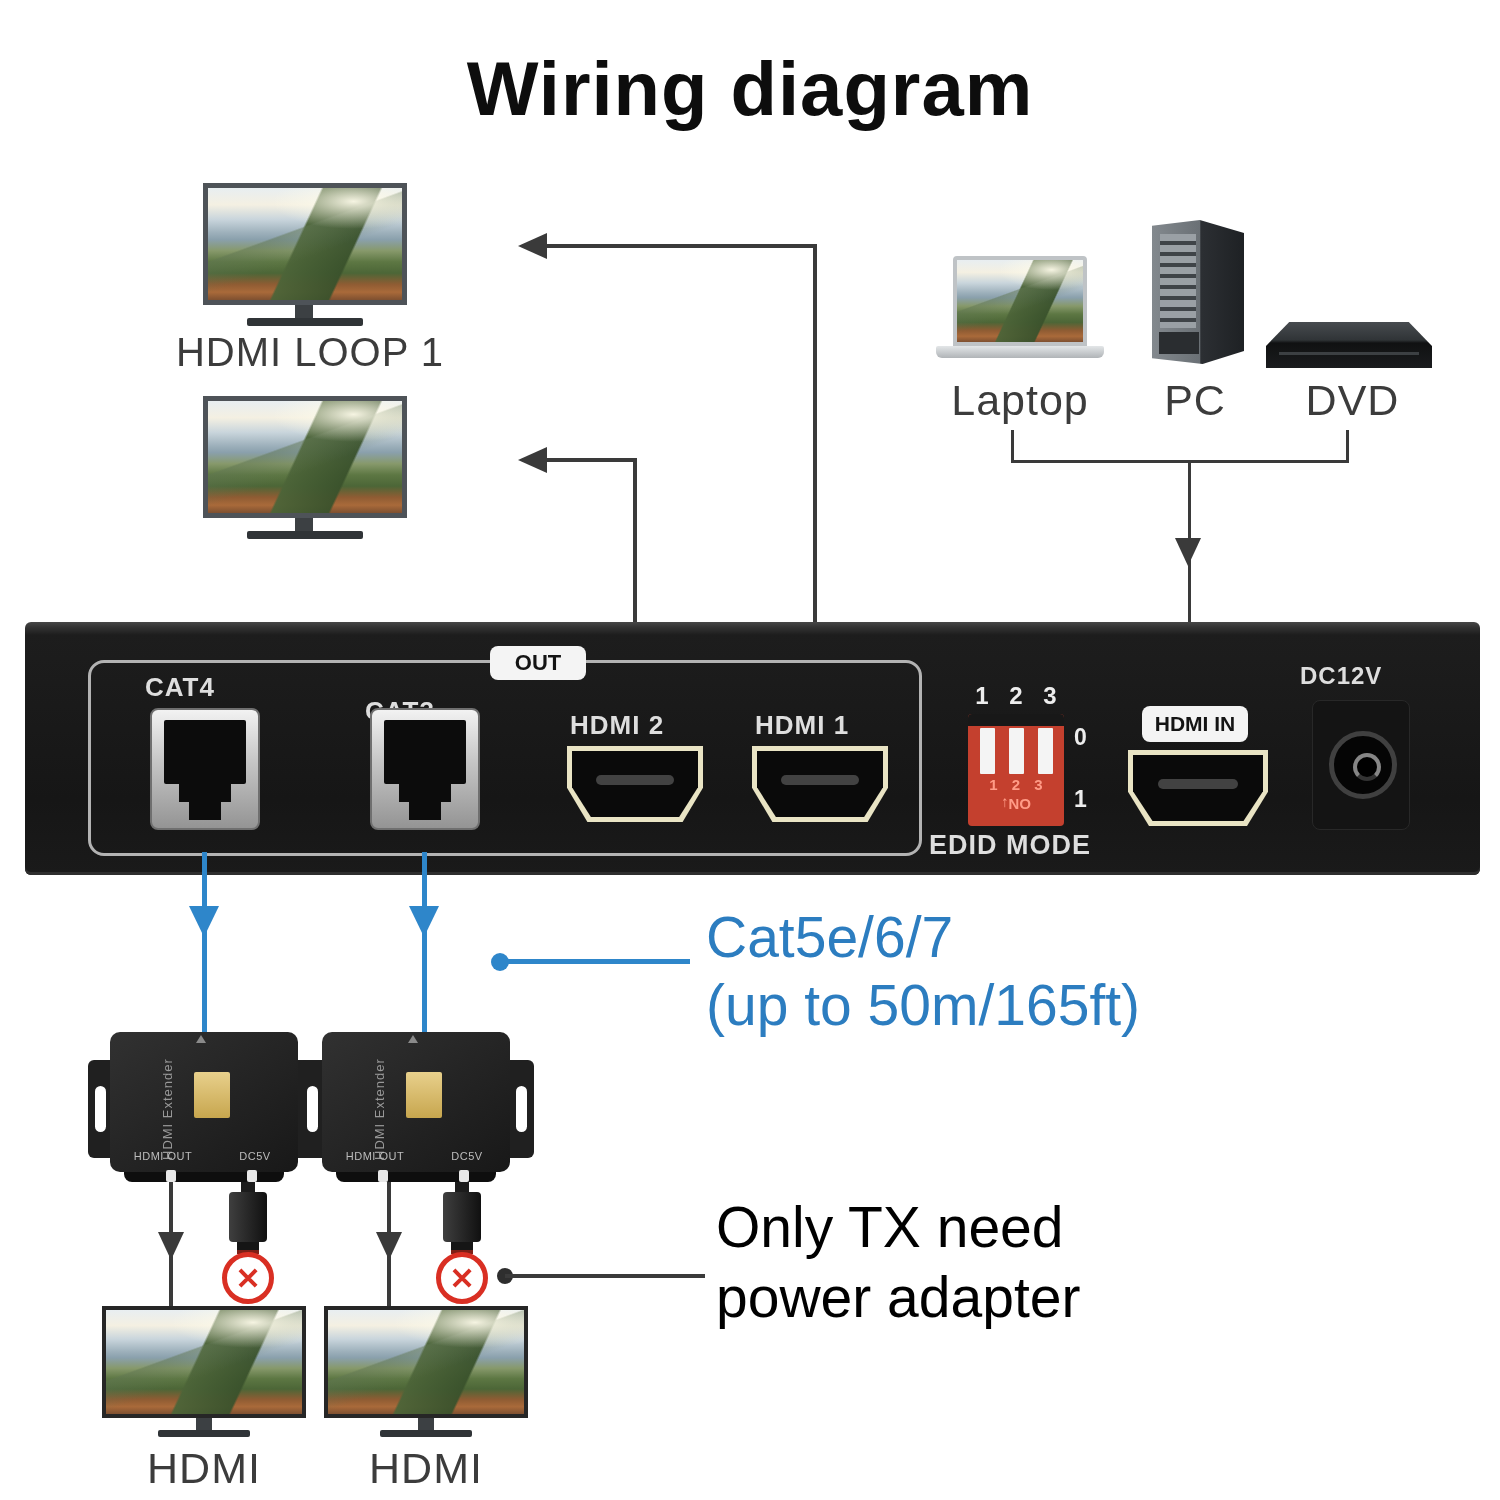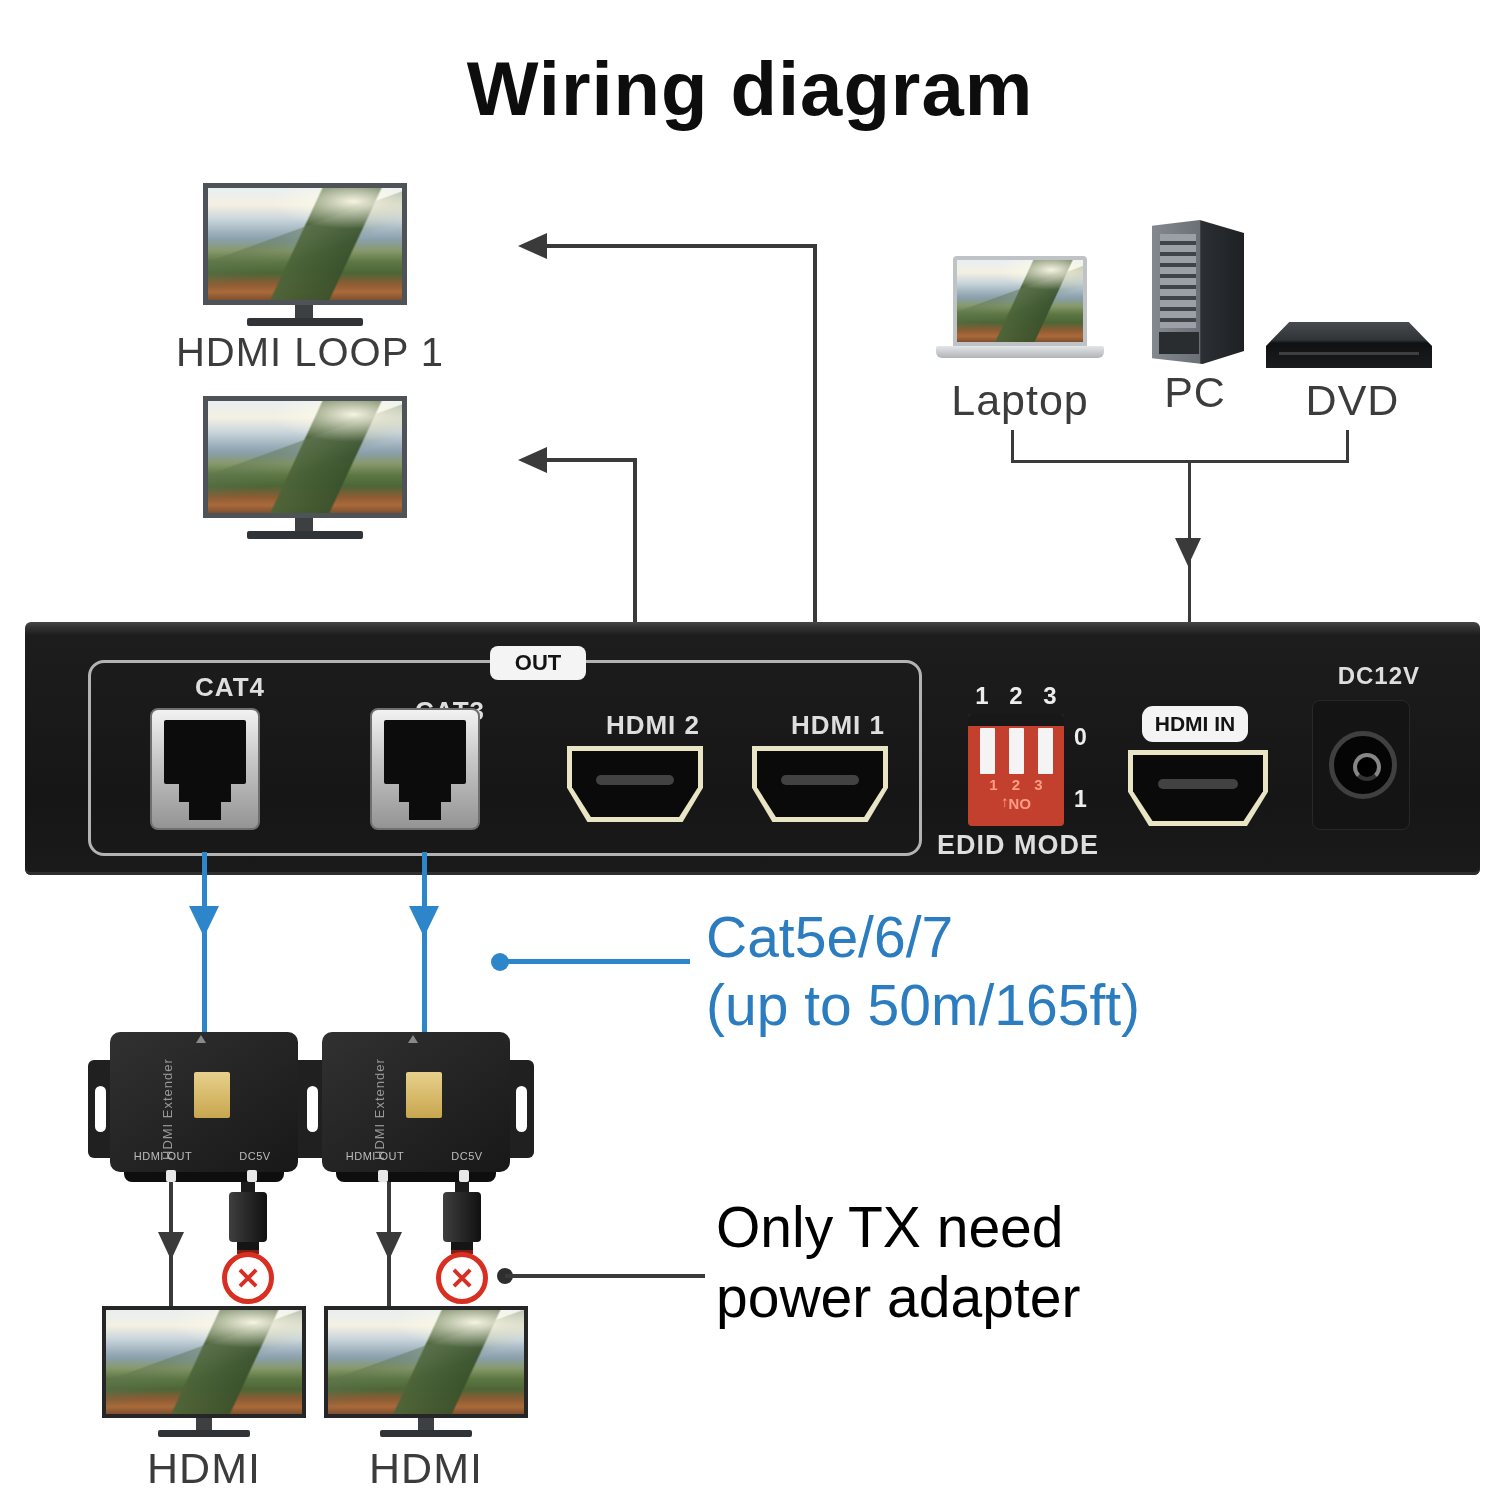--- a/index.html
+++ b/index.html
@@ -32,21 +32,21 @@
   .mon-base{position:absolute;background:#303437;border-radius:2px;}
   .diagram-label{position:absolute;color:#3c3c3c;font-size:40px;letter-spacing:1px;}
   
   .panel{position:absolute;left:25px;top:622px;width:1455px;height:253px;border-radius:6px;
          background:linear-gradient(180deg,#474747 0,#343434 5px,#1d1d1d 13px,#161616 70%,#1a1a1a 100%);
          box-shadow:inset 0 -3px 0 #2e2e2e;}
   .out-group{position:absolute;left:88px;top:660px;width:828px;height:190px;
              border:3px solid #b3b3b3;border-radius:16px;}
   .badge{position:absolute;background:#f4f4f4;border-radius:8px;color:#141414;font-weight:bold;
          display:flex;align-items:center;justify-content:center;}
-  .port-label{position:absolute;color:#dedede;font-weight:bold;font-size:26px;letter-spacing:1px;text-align:right;}
+  .port-label{position:absolute;color:#dedede;font-weight:bold;font-size:26px;letter-spacing:1px;text-align:left;}
   .rj45{position:absolute;width:110px;height:122px;box-sizing:border-box;border:2px solid #6f6f6f;border-radius:8px;
         background:linear-gradient(180deg,#f2f2f2 0%,#c9c9c9 40%,#949494 100%);}
   .rj-a{position:absolute;left:12px;top:10px;width:82px;height:64px;background:#0c0c0c;border-radius:2px;}
   .rj-b{position:absolute;left:27px;top:74px;width:52px;height:18px;background:#0c0c0c;}
   .rj-c{position:absolute;left:37px;top:92px;width:32px;height:18px;background:#0c0c0c;}
   .hdmi{position:absolute;width:136px;height:76px;background:#e9e4c4;
         clip-path:polygon(0 0,100% 0,100% 55%,85% 100%,15% 100%,0 55%);}
   .hdmi-in-black{position:absolute;inset:5px;background:#0a0a0a;
         clip-path:polygon(0 0,100% 0,100% 55%,85% 100%,15% 100%,0 55%);}
   .hdmi-slot{position:absolute;left:19%;right:19%;top:36%;height:15%;background:#424242;border-radius:8px;}
@@ -139,21 +139,21 @@
   <div class="laptop-screen">
       <div class="photo"></div>
     </div>
   <div class="laptop-base"></div>
   <div class="diagram-label ctr" style="left:920px;top:376px;width:200px;font-size:43px;">Laptop</div>
 
   <div class="pc-tower">
     <div class="pc-grille"></div>
     <div class="pc-bay"></div>
   </div>
-  <div class="diagram-label ctr" style="left:1120px;top:368px;width:150px;font-size:43px;">PC</div>
+  <div class="diagram-label ctr" style="left:1120px;top:376px;width:150px;font-size:43px;">PC</div>
 
   <div class="dvd-player">
       <div class="dvd-line"></div>
     </div>
   <div class="diagram-label ctr" style="left:1270px;top:376px;width:165px;font-size:43px;">DVD</div>
 
   <div class="kline" style="left:1011px;top:430px;width:3px;height:33px;"></div>
   <div class="kline" style="left:1346px;top:430px;width:3px;height:33px;"></div>
   <div class="kline" style="left:1011px;top:460px;width:338px;height:3px;"></div>
   <div class="kline" style="left:1188px;top:460px;width:3px;height:162px;"></div>
@@ -197,21 +197,21 @@
     <div class="dip-slider" style="left:12px;"></div>
     <div class="dip-slider" style="left:41px;"></div>
     <div class="dip-slider" style="left:70px;"></div>
     <div class="dip-legend" style="top:62px;word-spacing:10px;">1 2 3</div>
     <div class="dip-legend" style="top:82px;transform:rotate(180deg);">ON↓</div>
   </div>
   <div class="dip-side" style="left:1074px;top:724px;">0</div>
   <div class="dip-side" style="left:1074px;top:786px;">1</div>
   <div class="port-label" style="left:929px;top:830px;width:170px;font-size:27px;">EDID MODE</div>
 
-  <div class="badge" style="left:1142px;top:706px;width:106px;height:36px;font-size:21px;border-radius:11px;">HDMI IN</div>
+  <div class="badge" style="left:1142px;top:706px;width:106px;height:36px;font-size:21px;">HDMI IN</div>
   <div class="hdmi" style="left:1128px;top:750px;width:140px;">
     <div class="hdmi-in-black">
         <div class="hdmi-slot"></div>
       </div>
   </div>
 
   <div class="port-label" style="left:1300px;top:662px;width:120px;font-size:24px;">DC12V</div>
   <div class="jack">
     <div class="jack-ring">
         <div class="jack-pin"></div>

